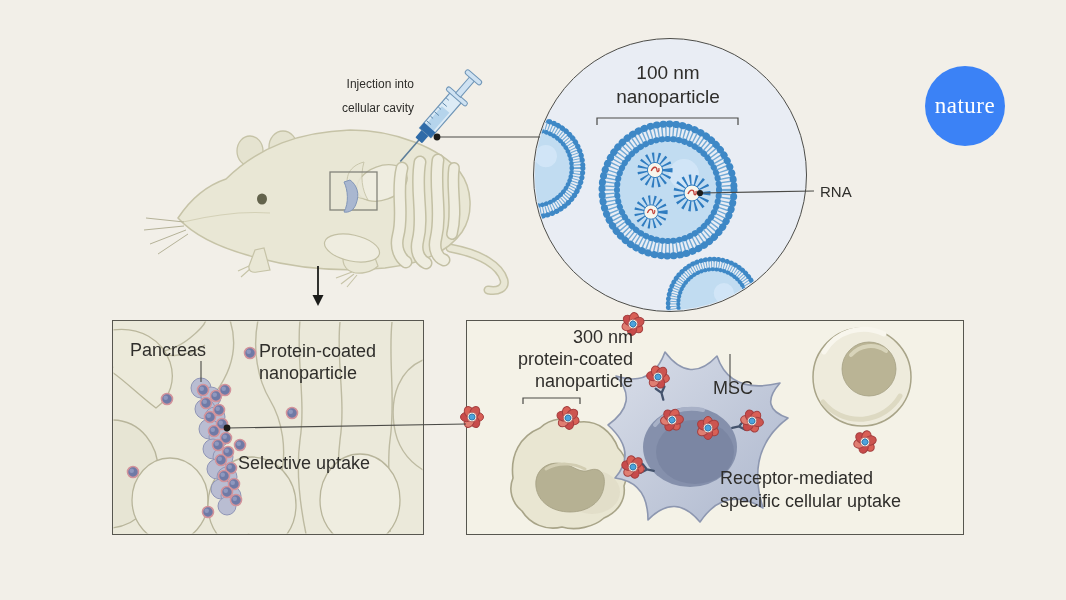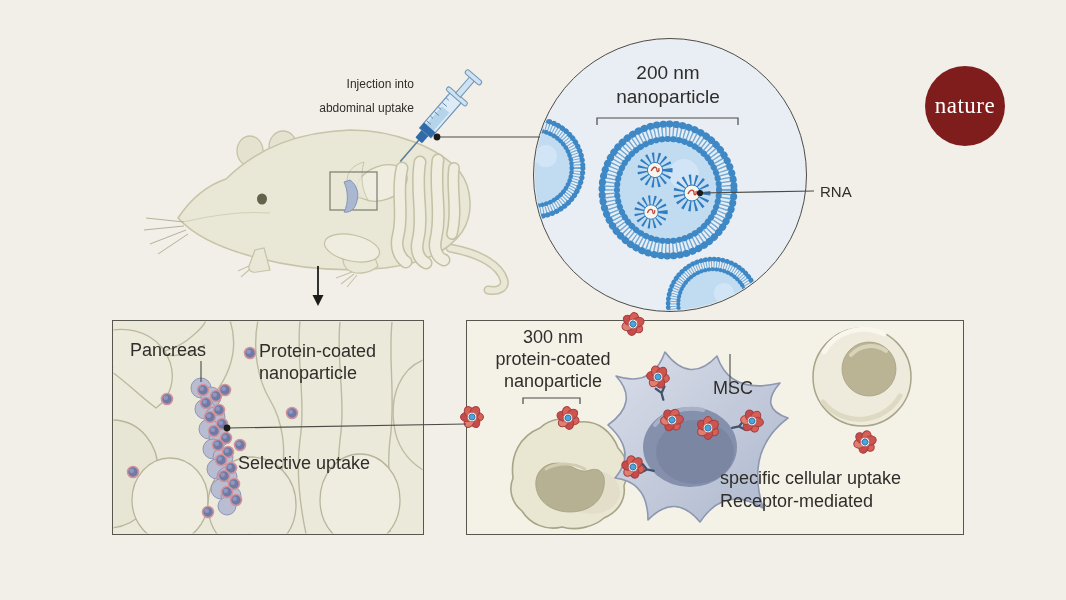--- a/index.html
+++ b/index.html
@@ -7,29 +7,29 @@
           font-family:"Liberation Sans",sans-serif;overflow:hidden;}
   .lbl{position:absolute;color:#2f2e2b;z-index:5;font-size:18px;line-height:23px;white-space:nowrap;}
   .lbl span{display:block;}
   .panel{position:absolute;border:1.6px solid #57564f;box-sizing:border-box;z-index:1;}
   #left-panel{left:112px;top:320px;width:312px;height:215px;background:#ebe9da;}
   #right-panel{left:466px;top:320px;width:498px;height:215px;background:#f4f2e7;}
   #magnifier{position:absolute;left:533px;top:38px;width:274px;height:274px;border-radius:50%;
              background:#e9edf4;border:1.5px solid #4d4d49;box-sizing:border-box;z-index:1;}
   #art{position:absolute;left:0;top:0;z-index:3;pointer-events:none;}
   #logo{position:absolute;left:925px;top:66px;width:80px;height:80px;border-radius:50%;
-        background:#7f1d1d;color:#fff;display:flex;align-items:center;justify-content:center;
+        background:#3b82f6;color:#fff;display:flex;align-items:center;justify-content:center;
         font-family:"Liberation Serif",serif;font-size:23px;letter-spacing:.5px;z-index:5;}
   #injection-label{left:228px;top:72px;width:186px;text-align:right;font-size:12px;line-height:24px;}
   #np100-label{left:586px;top:61px;width:164px;text-align:center;font-size:19px;line-height:24px;}
   #rna-label{left:820px;top:180px;font-size:15px;}
   #pancreas-label{left:130px;top:339px;text-align:center;}
   #protein-label{left:259px;top:340px;line-height:22px;}
   #selective-label{left:238px;top:452px;}
-  #np300-label{left:473px;top:326px;width:160px;text-align:center;line-height:22px;}
+  #np300-label{left:473px;top:326px;width:160px;text-align:right;line-height:22px;}
   #msc-label{left:713px;top:333px;margin-top:44px;}
   #receptor-label{left:720px;top:467px;}
 </style>
 </head>
 <body>
 
 <div id="canvas">
 
   <div id="magnifier" class="panelbg"></div>
   <div id="left-panel" class="panel"></div>
@@ -274,25 +274,25 @@
     <circle cx="227" cy="428" r="3.4" fill="#1c1c1a"></circle>
 
     <g>
       <line x1="318" y1="266" x2="318" y2="297" stroke="#1c1c1a" stroke-width="1.8"></line>
       <polygon points="312.5,295 323.5,295 318,306" fill="#1c1c1a"></polygon>
     </g>
   </svg>
 
   <div id="injection-label" class="lbl">
     <span>Injection into</span>
-    <span>abdominal uptake</span>
+    <span>cellular cavity</span>
   </div>
 
   <div id="np100-label" class="lbl">
-    <span>200 nm</span>
+    <span>100 nm</span>
     <span>nanoparticle</span>
   </div>
 
   <div id="rna-label" class="lbl">RNA</div>
 
   <div id="logo">
     <span>nature</span>
   </div>
 
   <div id="pancreas-label" class="lbl">Pancreas</div>
@@ -308,17 +308,17 @@
 
   <div id="np300-label" class="lbl">
     <span>300 nm</span>
     <span>protein-coated</span>
     <span>nanoparticle</span>
   </div>
 
   <div id="msc-label" class="lbl">MSC</div>
 
   <div id="receptor-label" class="lbl">
+    <span>Receptor-mediated</span>
     <span>specific cellular uptake</span>
-    <span>Receptor-mediated</span>
   </div>
 
 </div>
 
 </body></html>

